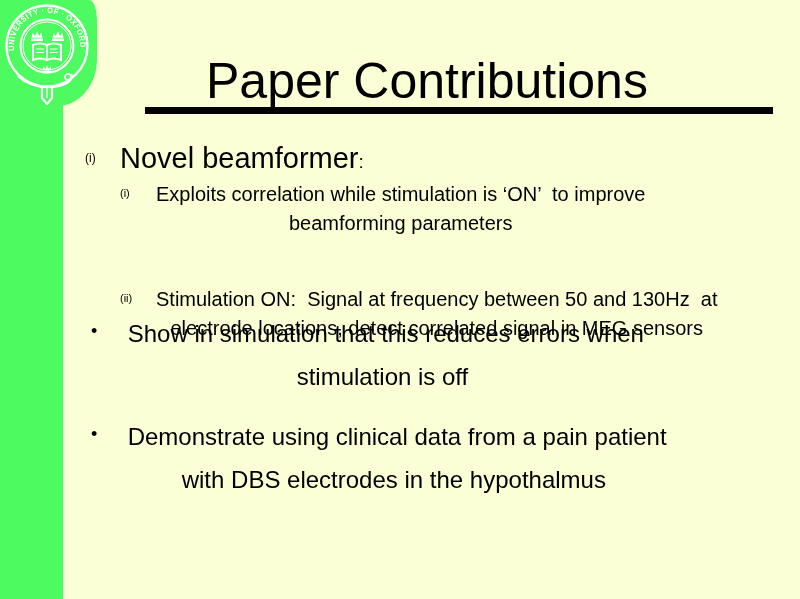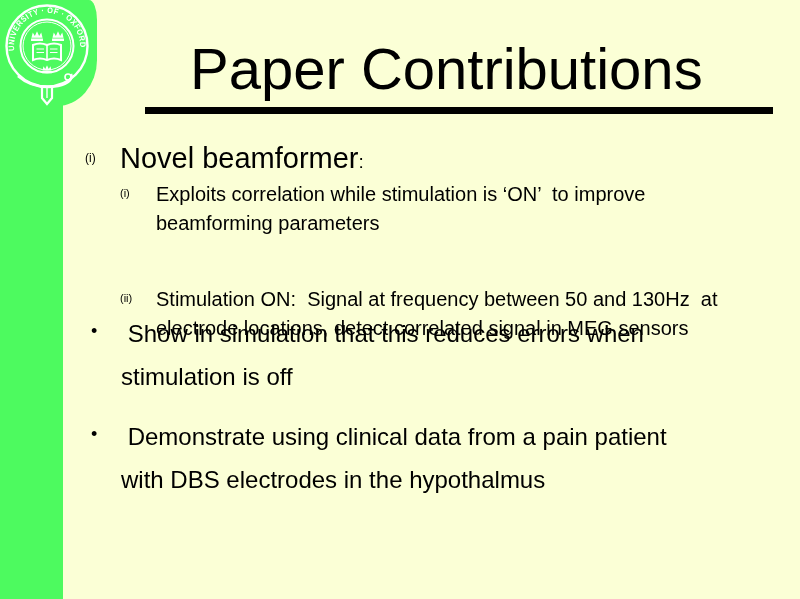--- a/index.html
+++ b/index.html
@@ -30,33 +30,33 @@
   .crest-fill { fill: #ffffff; stroke: none; }
   .ring-text {
     fill: #ffffff;
     font-family: "Liberation Sans", "DejaVu Sans", sans-serif;
     font-size: 8px;
     font-weight: bold;
     letter-spacing: 0.5px;
   }
   .title {
     position: absolute; left: 190px; top: 40px;
-    margin: 0;
-    font-size: 58px; font-weight: normal;
+    margin: 16px;
+    font-size: 50px; font-weight: normal;
     line-height: 1; color: #000;
     white-space: pre;
   }
   .rule {
     position: absolute; left: 145px; top: 107px;
     width: 628px; height: 7px;
     background: #000;
   }
   .row { position: absolute; display: flex; align-items: flex-start; color: #000; }
   .row .marker { flex: none; }
-  .row .text  { white-space: pre-wrap; }
+  .row .text  { white-space: pre-wrap; text-align: center; }
 
   .lvl1 { left: 85px; top: 141px; }
   .lvl1 .marker { width: 35px; font-size: 12px; padding-top: 10px; }
   .lvl1 .text { font-size: 29px; line-height: 34px; }
   .lvl1 .colon { font-size: 19px; }
 
   .lvl2 .marker { width: 36px; font-size: 11px; padding-top: 7px; }
   .lvl2 .text { font-size: 20px; line-height: 28.5px; }
   .sub1 { left: 120px; top: 180px; }
   .sub2 { left: 120px; top: 238px; margin-top: 47px; }

